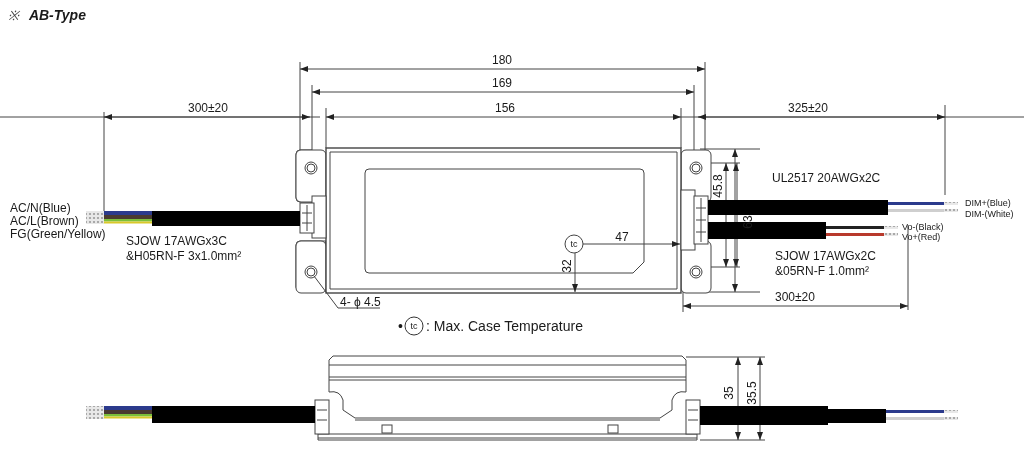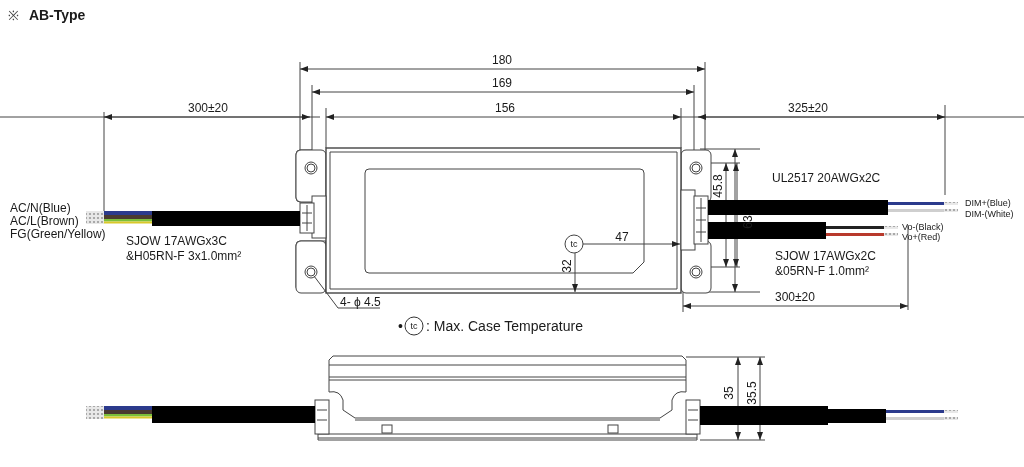--- a/index.html
+++ b/index.html
@@ -1,18 +1,18 @@
 <!DOCTYPE html>
 <html><head>
 <meta charset="utf-8">
 <style>
   html, body { margin:0; padding:0; background:#ffffff; }
   body { width:1024px; height:467px; position:relative; overflow:hidden;
          font-family:"Liberation Sans", sans-serif; }
-  .title { position:absolute; left:8px; top:6px; font-size:14px; font-weight:bold; color:#1a1a1a; }
+  .title { position:absolute; left:8px; top:6px; font-size:14px; font-weight:bold; color:#1a1a1a;font-style:italic; }
   .title .mark { font-weight:normal; color:#444; margin-right:10px; font-size:13px; }
   svg { position:absolute; left:0; top:0; }
   svg text { font-family:"Liberation Sans", sans-serif; fill:#1a1a1a; }
   .dim { font-size:12px; }
   .lbl { font-size:12px; }
   .sm  { font-size:9px; }
   .cap { font-size:14px; }
 </style>
 </head>
 <body>

